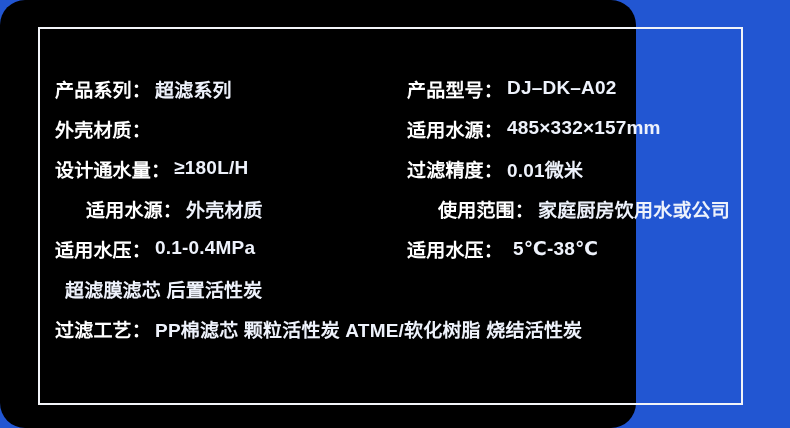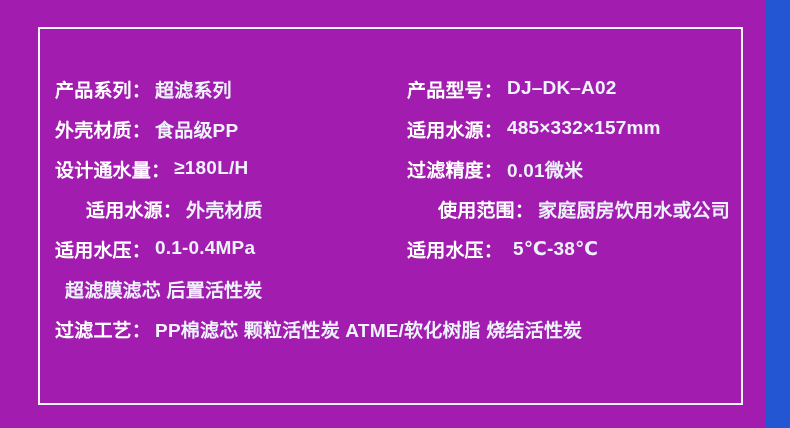--- a/index.html
+++ b/index.html
@@ -13,23 +13,24 @@
     overflow: hidden;
     background: #2256d2;
     font-family: "Liberation Sans", "DejaVu Sans", sans-serif;
     -webkit-font-smoothing: antialiased;
   }
 
   #spec-panel {
     position: absolute;
     left: 0;
     top: 0;
-    width: 766px;
+    width: 636px;
     height: 428px;
-    background: #a21caf;
+    background: #000000;
+    border-radius: 25px;
   }
 
   #spec-frame {
     position: absolute;
     left: 38px;
     top: 27px;
     width: 705px;
     height: 378px;
     box-sizing: border-box;
     border: 2px solid #f2f4f8;
@@ -116,21 +117,20 @@
   <div id="spec-content">
     <div class="spec-grid">
 
       <div class="spec-row col-left r0">
         <span class="spec-label">产品系列：</span>
         <span class="spec-value">超滤系列</span>
       </div>
 
       <div class="spec-row col-left r1">
         <span class="spec-label">外壳材质：</span>
-        <span class="spec-value">食品级PP</span>
       </div>
 
       <div class="spec-row col-left r2">
         <span class="spec-label">设计通水量：</span>
         <span class="spec-value">≥180L/H</span>
       </div>
 
       <div class="spec-row col-left r3">
         <span class="spec-label">适用水源：</span>
         <span class="spec-value">外壳材质</span>

